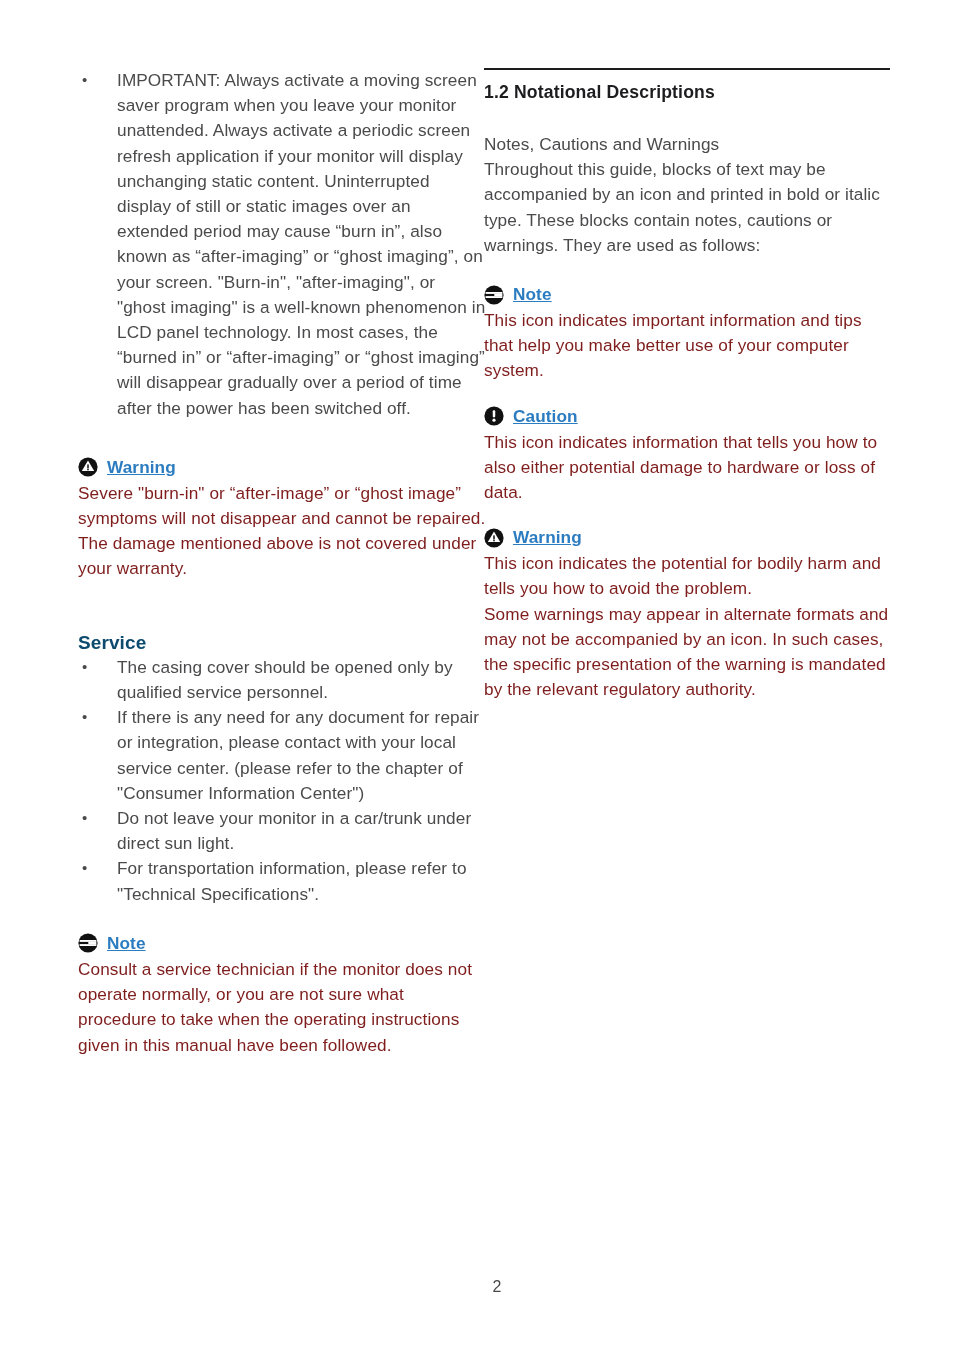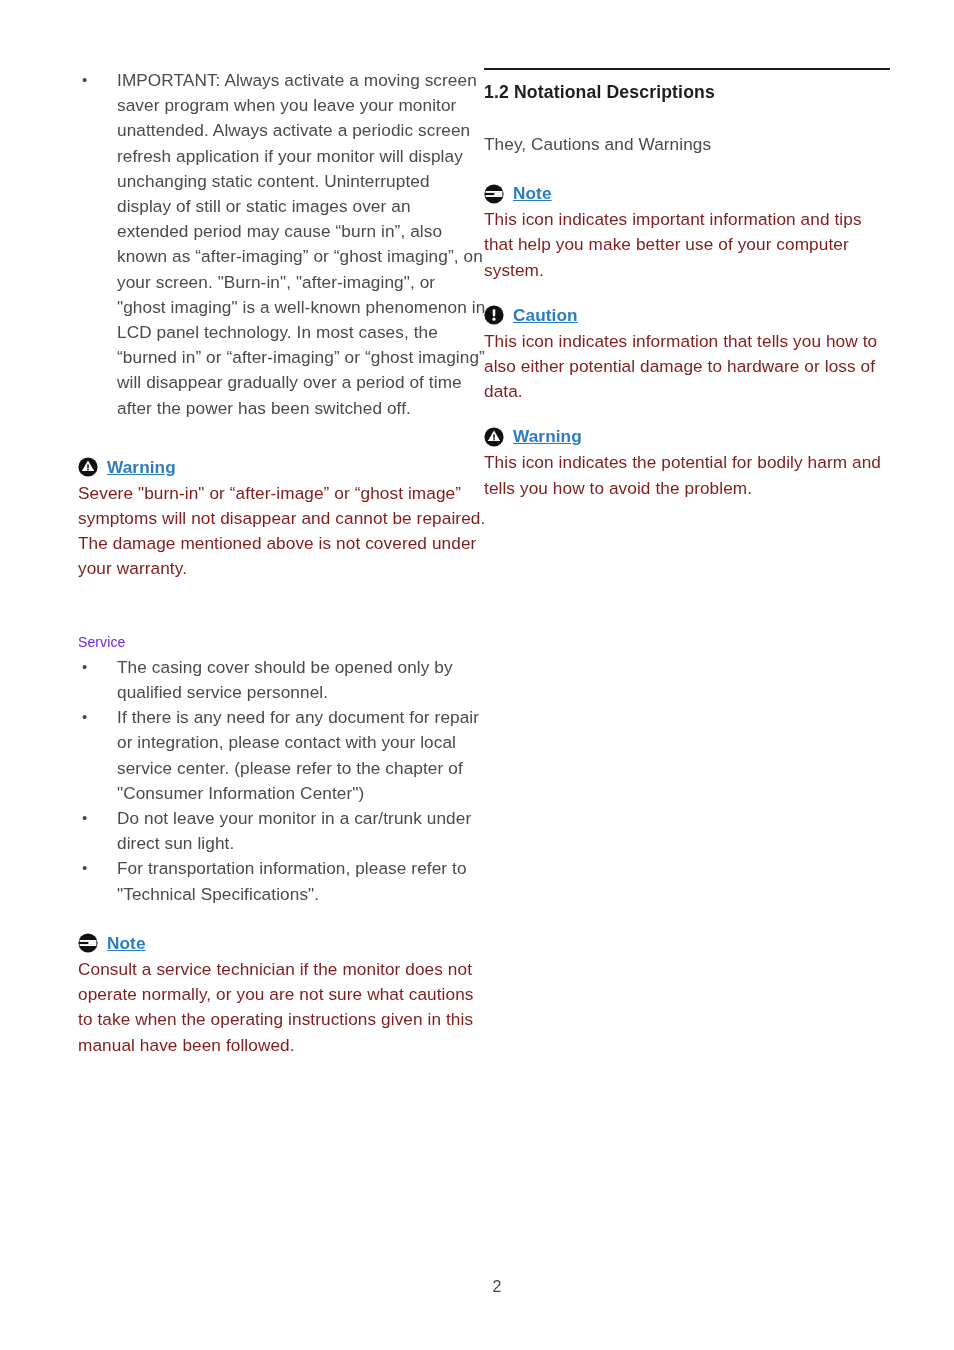--- a/index.html
+++ b/index.html
@@ -35,23 +35,23 @@
 
   
   .body-text {
     font-size: 17.2px;
     line-height: 25.2px;
     color: #4a4a4c;
     font-weight: 400;
     letter-spacing: 0.1px;
   }
   .bold-head {
-    font-weight: 400;
-    color: #6d28d9;
-    font-size: 14px;
+    font-weight: 700;
+    color: #0c4a6e;
+    font-size: 19px;
     line-height: 25.2px;
     letter-spacing: 0.1px;
   }
 
   
   ul.bullets {
     list-style: none;
     margin: 0;
     padding: 0;
   }
@@ -184,36 +184,37 @@
         <span class="icon-wrap">
           <svg width="20" height="20" viewBox="0 0 20 20">
             <circle cx="10" cy="10" r="9.6" fill="#111111"></circle>
             <rect x="1.6" y="7.0" width="16.8" height="1.9" fill="#ffffff"></rect>
             <rect x="1.6" y="11.1" width="16.8" height="1.9" fill="#ffffff"></rect>
             <rect x="10.3" y="8.9" width="8.1" height="2.2" fill="#ffffff"></rect>
           </svg>
         </span>
         <span class="callout-label">Note</span>
       </div>
-      <div class="callout-body">Consult a service technician if the monitor does not operate normally, or you are not sure what cautions to take when the operating instructions given in this manual have been followed.</div>
+      <div class="callout-body">Consult a service technician if the monitor does not operate normally, or you are not sure what procedure to take when the operating instructions given in this manual have been followed.</div>
     </div>
 
   </div>
 
   <div class="col col-right">
 
     <div class="rule"></div>
 
     <div class="sec-title">1.2 Notational Descriptions</div>
 
     <div class="sp-28"></div>
 
 
-    <div class="body-text">They, Cautions and Warnings</div>
-
+    <div class="body-text">Notes, Cautions and Warnings</div>
+
+    <div class="body-text">Throughout this guide, blocks of text may be accompanied by an icon and printed in bold or italic type. These blocks contain notes, cautions or warnings. They are used as follows:</div>
 
     <div class="sp-24"></div>
 
     <div class="callout">
       <div class="callout-head">
         <span class="icon-wrap">
           <svg width="20" height="20" viewBox="0 0 20 20">
             <circle cx="10" cy="10" r="9.6" fill="#111111"></circle>
             <rect x="1.6" y="7.0" width="16.8" height="1.9" fill="#ffffff"></rect>
             <rect x="1.6" y="11.1" width="16.8" height="1.9" fill="#ffffff"></rect>
@@ -250,19 +251,20 @@
             <circle cx="10" cy="10" r="9.6" fill="#111111"></circle>
             <path d="M10 3.4 L16.2 14.1 L3.8 14.1 Z" fill="#ffffff"></path>
             <rect x="9.25" y="7.3" width="1.5" height="4.2" rx="0.6" fill="#111111"></rect>
             <circle cx="10" cy="12.6" r="0.85" fill="#111111"></circle>
             <rect x="3.4" y="14.0" width="13.2" height="1.5" fill="#111111"></rect>
           </svg>
         </span>
         <span class="callout-label">Warning</span>
       </div>
       <div class="callout-body">This icon indicates the potential for bodily harm and tells you how to avoid the problem.</div>
+      <div class="callout-body">Some warnings may appear in alternate formats and may not be accompanied by an icon. In such cases, the specific presentation of the warning is mandated by the relevant regulatory authority.</div>
     </div>
 
   </div>
 
   <div class="page-number">2</div>
 
 </div>
 
 </body></html>

